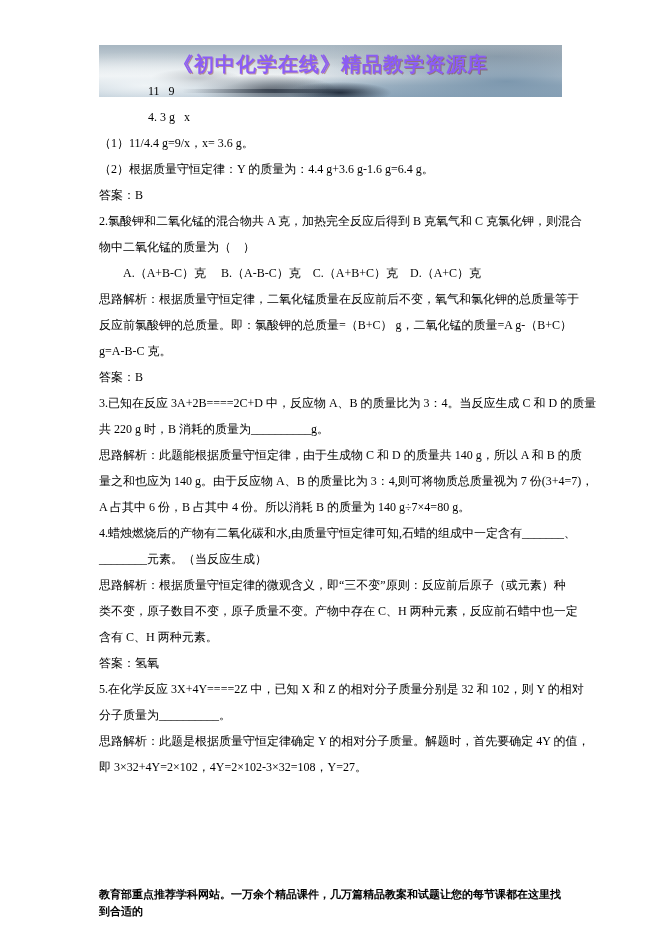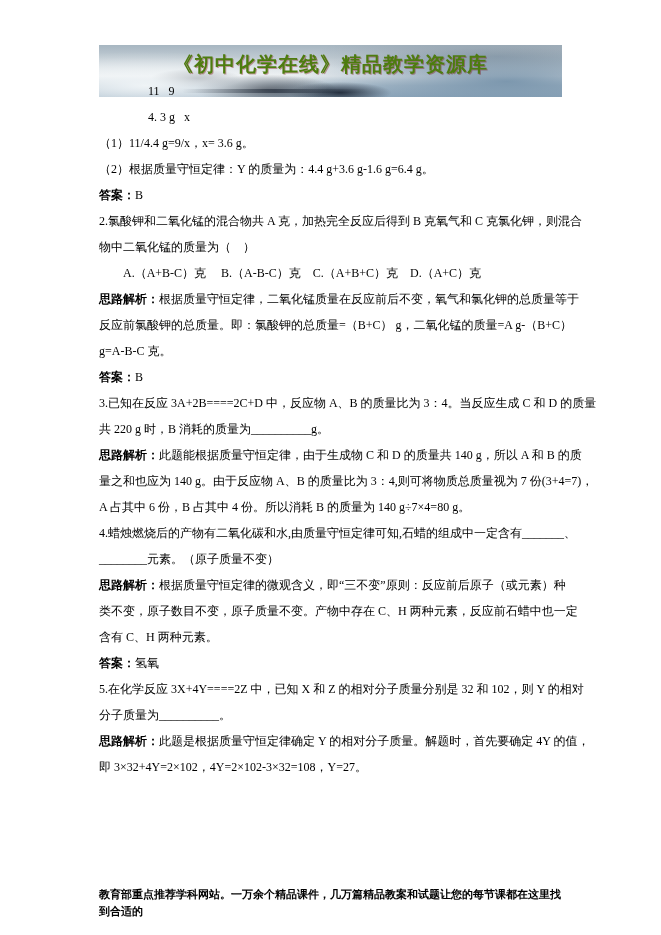--- a/index.html
+++ b/index.html
@@ -20,36 +20,36 @@
       radial-gradient(60% 80% at 88% 70%, rgba(110,140,165,.85), rgba(110,140,165,0) 80%),
       radial-gradient(50% 60% at 86% 22%, rgba(140,155,168,.9), rgba(140,155,168,0) 80%),
       linear-gradient(180deg,#a7b6c1 0%,#bfcad2 24%,#dfe5e9 46%,#edf0f2 60%,#b4c4d1 78%,#93abbe 100%);
   }
   .banner-streak{
     position:absolute;left:18%;bottom:4px;width:40%;height:4px;border-radius:2px;
     background:linear-gradient(90deg,rgba(20,30,45,0),rgba(20,30,45,.55),rgba(20,30,45,0));
   }
   .banner-title{
     position:absolute;left:0;right:0;top:6px;text-align:center;
-    color:#4d7c0f;font-weight:bold;font-size:20px;letter-spacing:1px;
+    color:#8b5cf6;font-weight:bold;font-size:20px;letter-spacing:1px;
     text-shadow:1px 1px 0 rgba(120,0,0,.35);white-space:nowrap;
   }
   .banner-url{
     position:absolute;left:0;right:0;top:27px;text-align:center;
     font-family:"Liberation Sans","DejaVu Sans",sans-serif;
     color:rgba(201,69,58,.88);font-weight:bold;font-size:19px;letter-spacing:.5px;
     white-space:nowrap;
   }
   
   .content{
     position:absolute;left:99px;top:78px;width:464px;
     font-size:12px;line-height:26px;
   }
   .line{white-space:pre;height:26px;}
-  .b{font-weight:bold;text-align:right;}
+  .b{font-weight:normal;text-align:right;}
   
   .footer{
     position:absolute;left:99px;top:852px;width:463px;
     font-size:11px;line-height:17px;font-weight:bold;white-space:pre-wrap;
   }
 </style>
 </head>
 <body>
 
 <div class="page">
@@ -72,21 +72,21 @@
       <div class="line"><span class="b">思路解析：</span><span class="">根据质量守恒定律，二氧化锰质量在反应前后不变，氧气和氯化钾的总质量等于</span></div>
       <div class="line"><span class="">反应前氯酸钾的总质量。即：氯酸钾的总质量=（B+C） g，二氧化锰的质量=A g-（B+C）</span></div>
       <div class="line"><span class="">g=A-B-C 克。</span></div>
       <div class="line"><span class="b">答案：</span><span class="">B</span></div>
       <div class="line"><span class="">3.已知在反应 3A+2B====2C+D 中，反应物 A、B 的质量比为 3：4。当反应生成 C 和 D 的质量</span></div>
       <div class="line"><span class="">共 220 g 时，B 消耗的质量为__________g。</span></div>
       <div class="line"><span class="b">思路解析：</span><span class="">此题能根据质量守恒定律，由于生成物 C 和 D 的质量共 140 g，所以 A 和 B 的质</span></div>
       <div class="line"><span class="">量之和也应为 140 g。由于反应物 A、B 的质量比为 3：4,则可将物质总质量视为 7 份(3+4=7)，</span></div>
       <div class="line"><span class="">A 占其中 6 份，B 占其中 4 份。所以消耗 B 的质量为 140 g÷7×4=80 g。</span></div>
       <div class="line"><span class="">4.蜡烛燃烧后的产物有二氧化碳和水,由质量守恒定律可知,石蜡的组成中一定含有_______、</span></div>
-      <div class="line"><span class="">________元素。（原子质量不变）</span></div>
+      <div class="line"><span class="">________元素。（当反应生成）</span></div>
       <div class="line"><span class="b">思路解析：</span><span class="">根据质量守恒定律的微观含义，即“三不变”原则：反应前后原子（或元素）种</span></div>
       <div class="line"><span class="">类不变，原子数目不变，原子质量不变。产物中存在 C、H 两种元素，反应前石蜡中也一定</span></div>
       <div class="line"><span class="">含有 C、H 两种元素。</span></div>
       <div class="line"><span class="b">答案：</span><span class="">氢氧</span></div>
       <div class="line"><span class="">5.在化学反应 3X+4Y====2Z 中，已知 X 和 Z 的相对分子质量分别是 32 和 102，则 Y 的相对</span></div>
       <div class="line"><span class="">分子质量为__________。</span></div>
       <div class="line"><span class="b">思路解析：</span><span class="">此题是根据质量守恒定律确定 Y 的相对分子质量。解题时，首先要确定 4Y 的值，</span></div>
       <div class="line"><span class="">即 3×32+4Y=2×102，4Y=2×102-3×32=108，Y=27。</span></div>
     </div>
 

